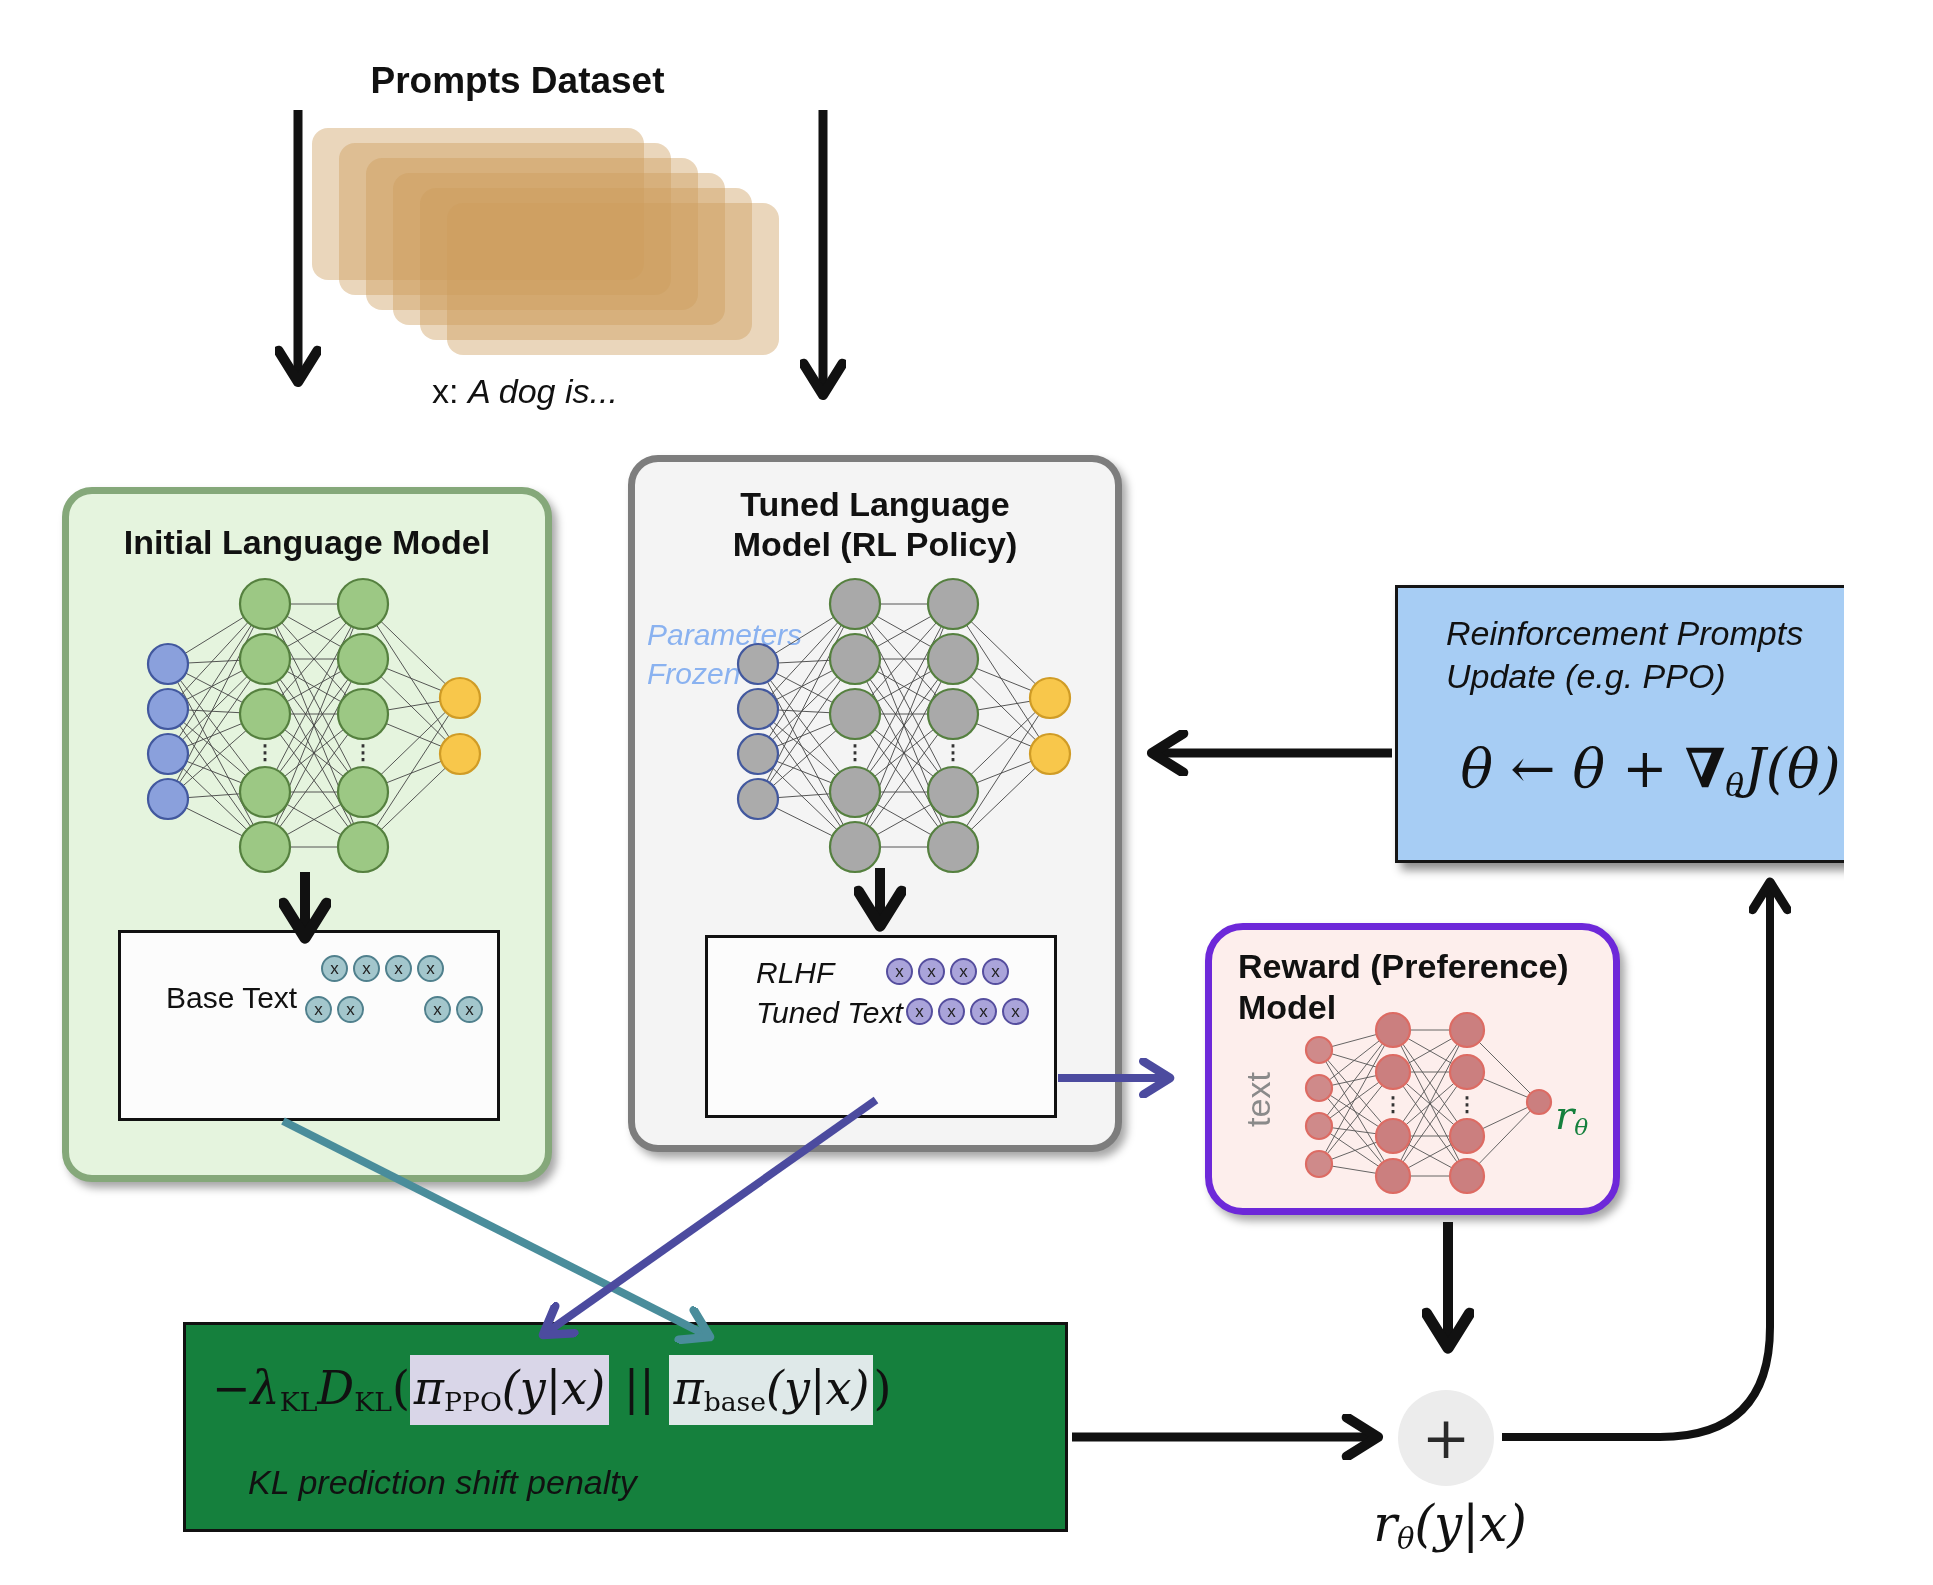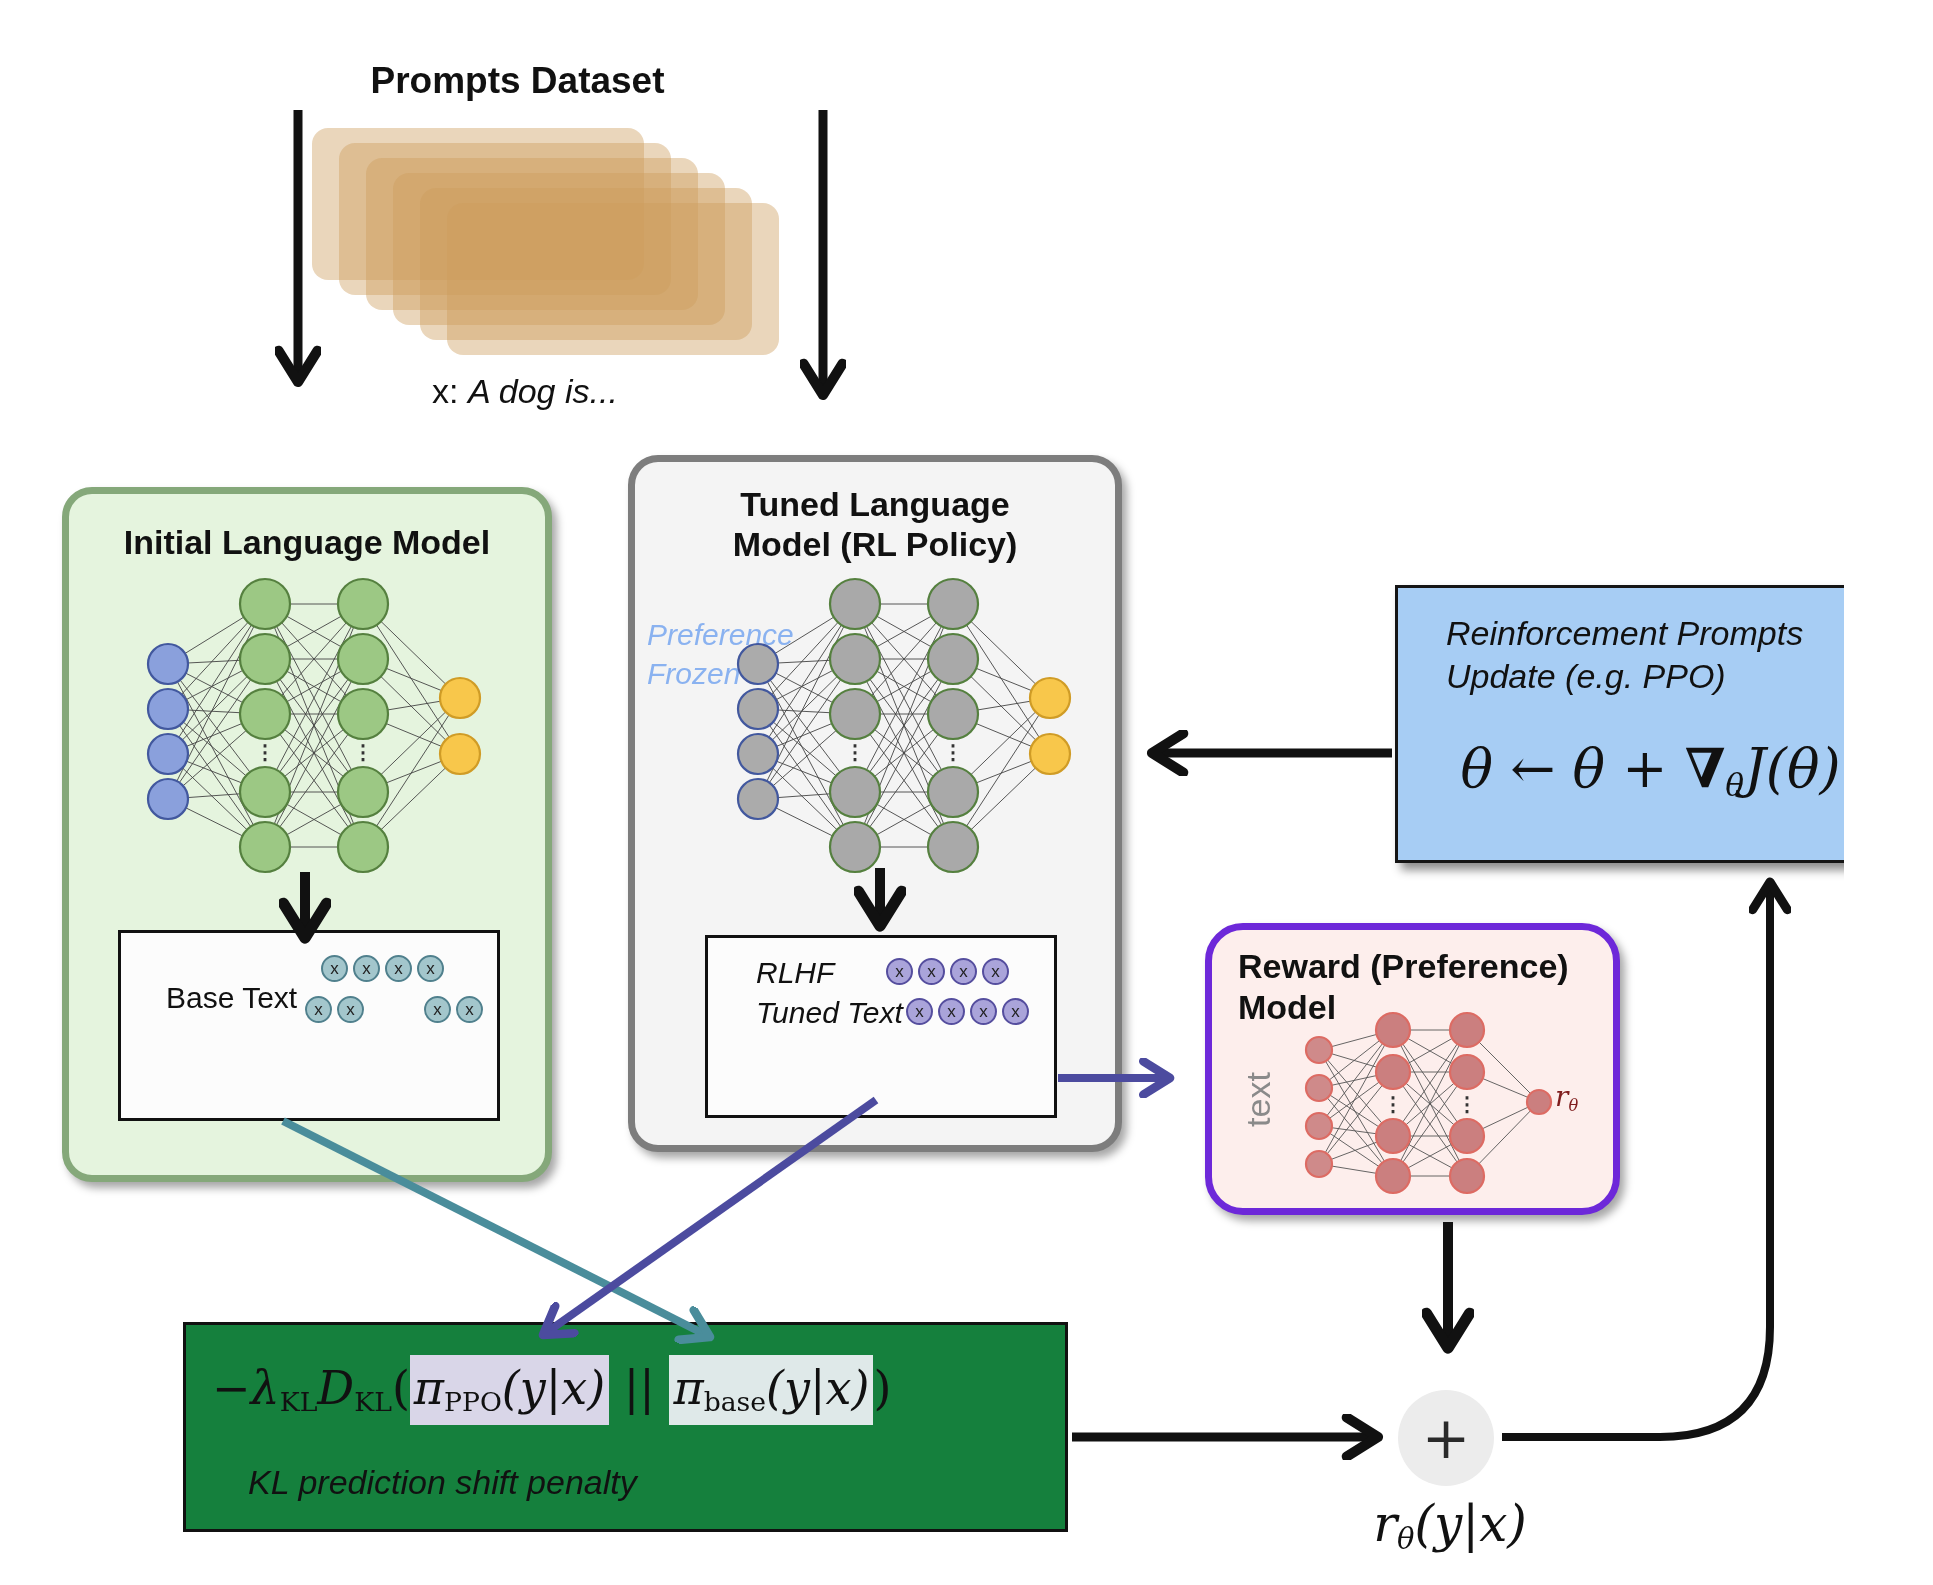--- a/index.html
+++ b/index.html
@@ -61,21 +61,21 @@
   .kl-box{left:183px;top:1322px;width:879px;height:204px;background:#15803d;border:3px solid #111;}
   .kl-caption{font-style:italic;font-size:34px;}
 
   
   .plus-circle{left:1398px;top:1390px;width:96px;height:96px;border-radius:50%;background:#ececec;
     display:flex;align-items:center;justify-content:center;font-family:"DejaVu Serif",serif;
     font-size:58px;color:#2a2a2a;}
   .r-final{font-size:50px;text-align:center;width:260px;}
 
   .reward-text-label{color:#8a8a8a;font-size:34px;transform:rotate(-90deg);text-align:center;width:120px;}
-  .r-theta-out{color:#7f1d1d;font-size:28px;}
+  .r-theta-out{color:#15803d;font-size:40px;margin-top:12px;}
 
   svg.net, svg#arrows{position:absolute;pointer-events:none;}
   #arrows{left:0;top:0;z-index:6;}
 </style>
 </head>
 <body>
 
 <div id="canvas">
 
   <div class="abs prompts-title" style="left:370px;top:60px;width:295px;">Prompts Dataset</div>
@@ -189,21 +189,21 @@
       <div class="tok tok-teal">x</div>
     </div>
   </div>
 
   <div class="model-box tuned-box">
     <div class="abs box-title" style="top:22px;">
       <div>Tuned Language</div>
       <div>Model (RL Policy)</div>
     </div>
     <div class="abs frozen" style="left:12px;top:153px;">
-      <div>Preference</div>
+      <div>Parameters</div>
       <div>Frozen*</div>
     </div>
   </div>
   <svg class="net" style="left:703px;top:568px;" width="402" height="312" viewBox="0 0 402 312">
       <line x1="55" y1="96" x2="152" y2="36" stroke="#444" stroke-width="0.9"></line>
       <line x1="55" y1="96" x2="152" y2="91" stroke="#444" stroke-width="0.9"></line>
       <line x1="55" y1="96" x2="152" y2="146" stroke="#444" stroke-width="0.9"></line>
       <line x1="55" y1="96" x2="152" y2="224" stroke="#444" stroke-width="0.9"></line>
       <line x1="55" y1="96" x2="152" y2="279" stroke="#444" stroke-width="0.9"></line>
       <line x1="55" y1="141" x2="152" y2="36" stroke="#444" stroke-width="0.9"></line>

